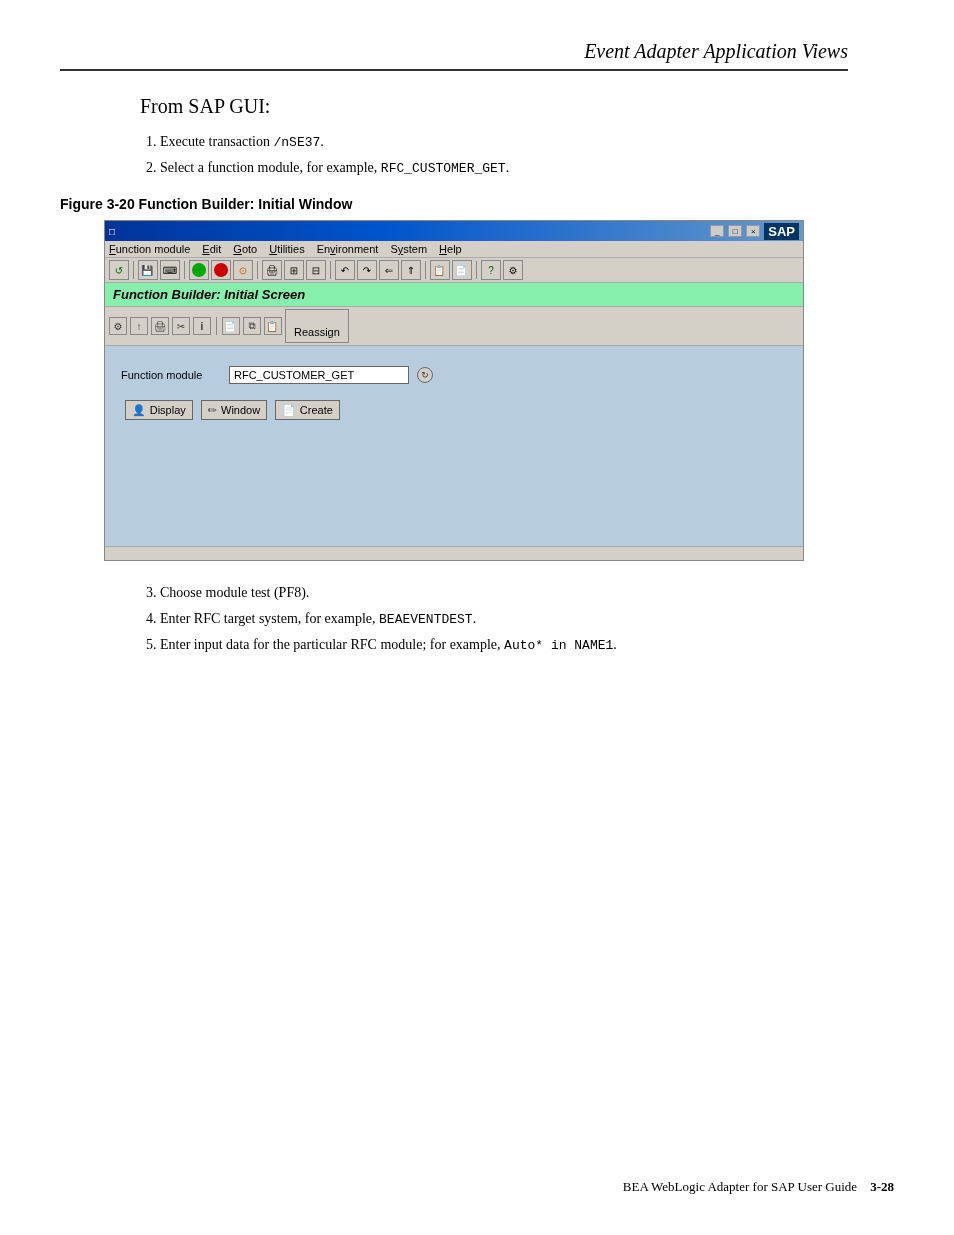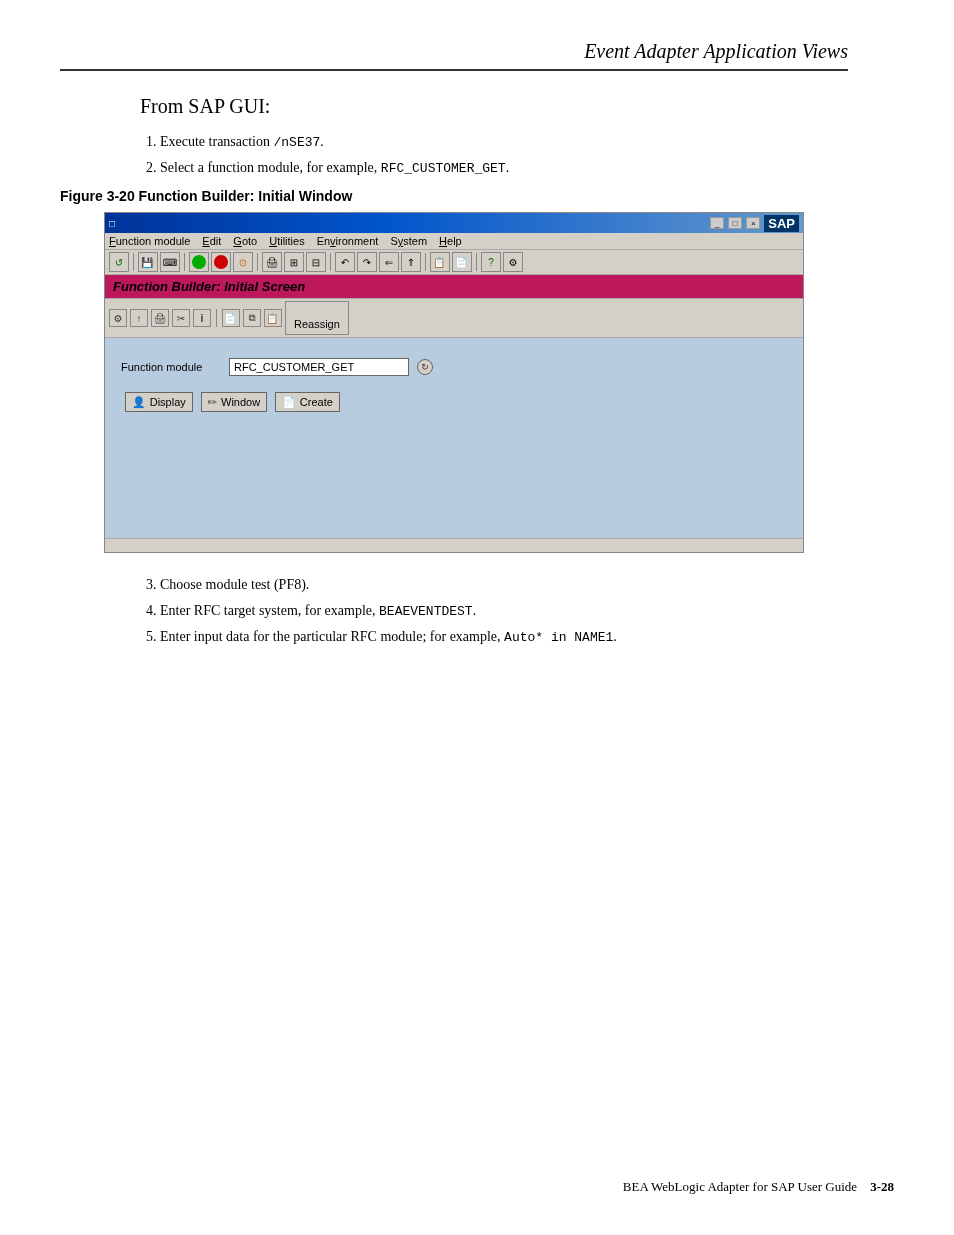--- a/index.html
+++ b/index.html
@@ -36,21 +36,21 @@
     .intro-text {
       font-size: 20px;
       font-family: Times New Roman, serif;
       margin-left: 80px;
       margin-bottom: 16px;
       color: #000;
     }
 
     .step-list {
       margin-left: 100px;
-      margin-bottom: 12px;
+      margin-bottom: 20px;
     }
     .step-list li {
       font-size: 14px;
       font-family: Times New Roman, serif;
       margin-bottom: 10px;
       color: #000;
       list-style: decimal;
     }
     .step-list li .code {
       font-family: Courier New, monospace;
@@ -159,21 +159,21 @@
     }
     .sap-red-circle {
       width: 14px;
       height: 14px;
       border-radius: 50%;
       background: #cc0000;
       display: inline-block;
     }
 
     .sap-content-header {
-      background: #be185d;
+      background: #86efac;
       padding: 4px 8px;
       border-bottom: 1px solid #aaa;
     }
     .sap-content-header-title {
       font-weight: bold;
       font-style: italic;
       font-size: 13px;
       font-family: Arial, sans-serif;
       color: #000;
     }

